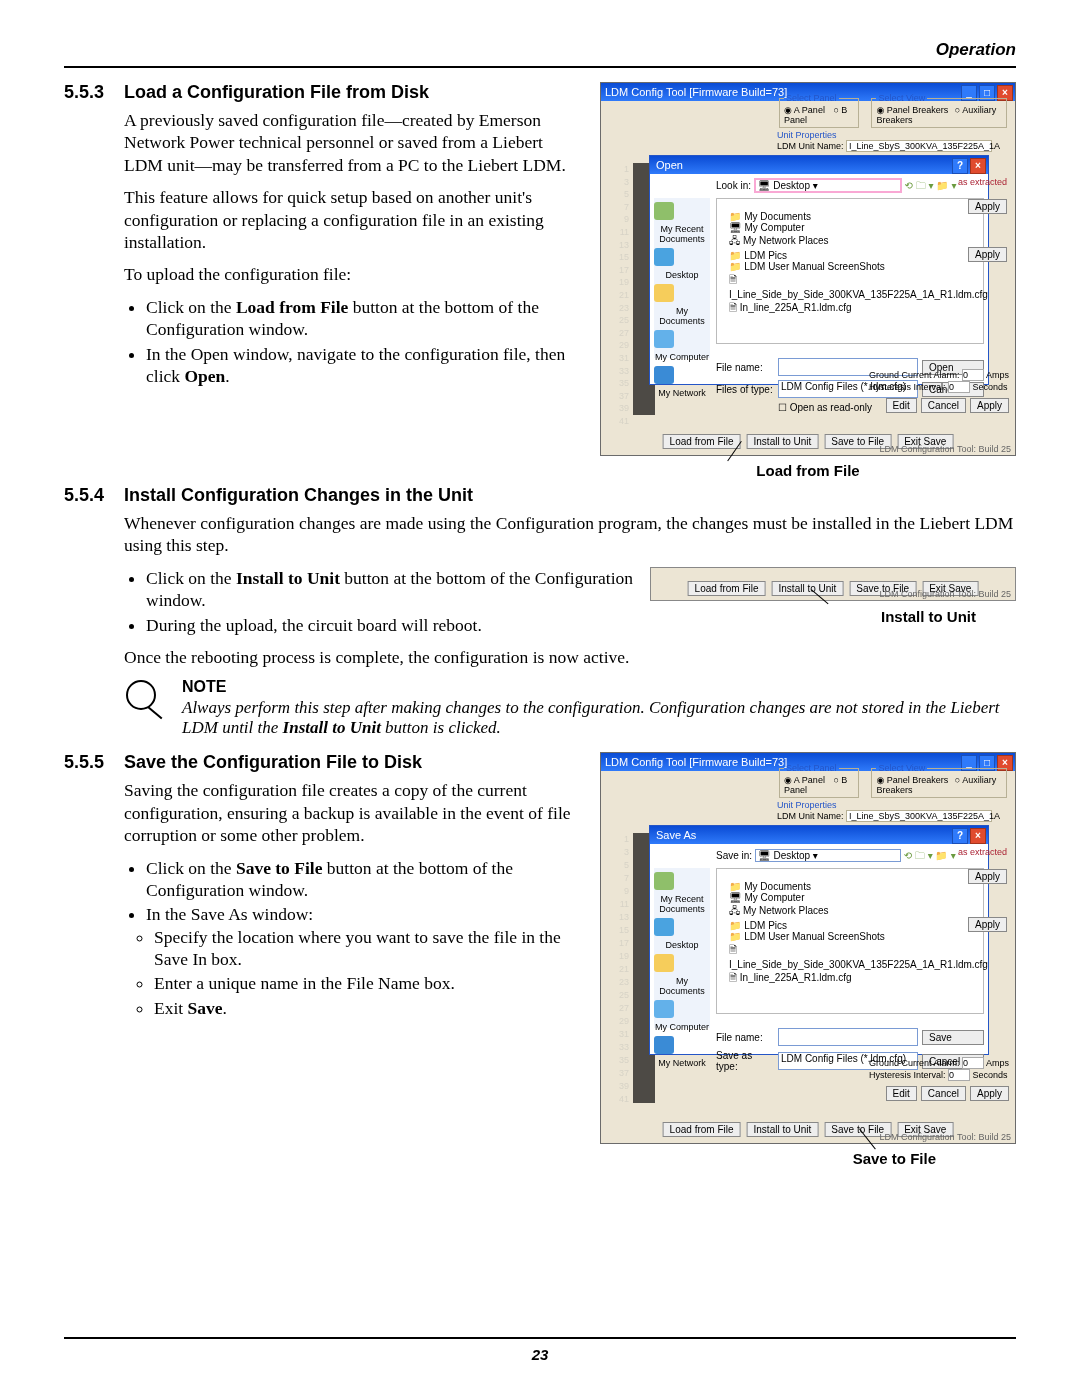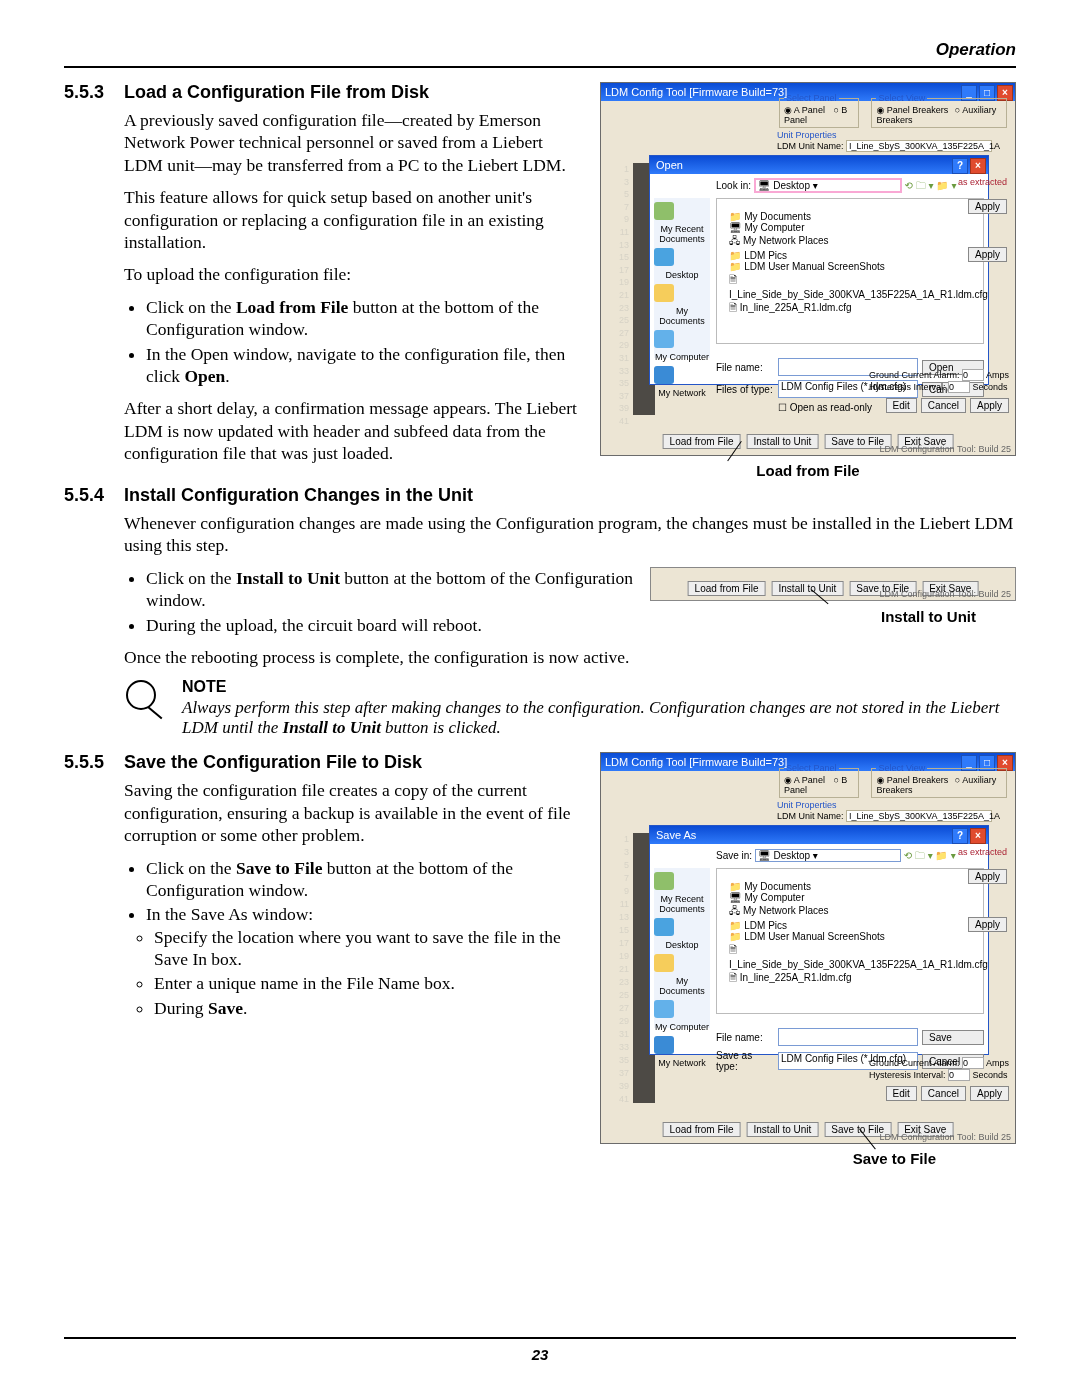--- a/index.html
+++ b/index.html
@@ -218,21 +218,20 @@
         <p>This feature allows for quick setup based on another unit's configuration or replacing a configuration file in an existing installation.</p>
         <p>To upload the configuration file:</p>
         <ul>
           <li>
             <span>Click on the </span><span class="b">Load from File</span><span> button at the bottom of the Configuration window.</span>
           </li>
           <li>
             <span>In the Open window, navigate to the configuration file, then click </span><span class="b">Open</span><span>.</span>
           </li>
         </ul>
-        <p>After a short delay, a confirmation message appears. The Liebert LDM is now updated with header and subfeed data from the configuration file that was just loaded.</p>
       </div>
     </div>
 
     <div class="right" style="width:416px;">
 
       <div class="figbox" style="width:416px; height:374px;">
         <div class="titlebar">
           <span>LDM Config Tool [Firmware Build=73]</span>
           <div class="minmax">
               <div>_</div>
@@ -392,21 +391,21 @@
         <p>Saving the configuration file creates a copy of the current configuration, ensuring a backup is available in the event of file corruption or some other problem.</p>
         <ul>
           <li>
             <span>Click on the </span><span class="b">Save to File</span><span> button at the bottom of the Configuration window.</span>
           </li>
           <li>In the Save As window:
             <ul>
               <li>Specify the location where you want to save the file in the Save In box.</li>
               <li>Enter a unique name in the File Name box.</li>
               <li>
-                <span>During </span><span class="b">Save</span><span>.</span>
+                <span>Exit </span><span class="b">Save</span><span>.</span>
               </li>
             </ul>
           </li>
         </ul>
       </div>
     </div>
 
     <div class="right" style="width:416px;">
       <div class="figbox" style="width:416px; height:392px;">
         <div class="titlebar"><span>LDM Config Tool [Firmware Build=73]</span>

